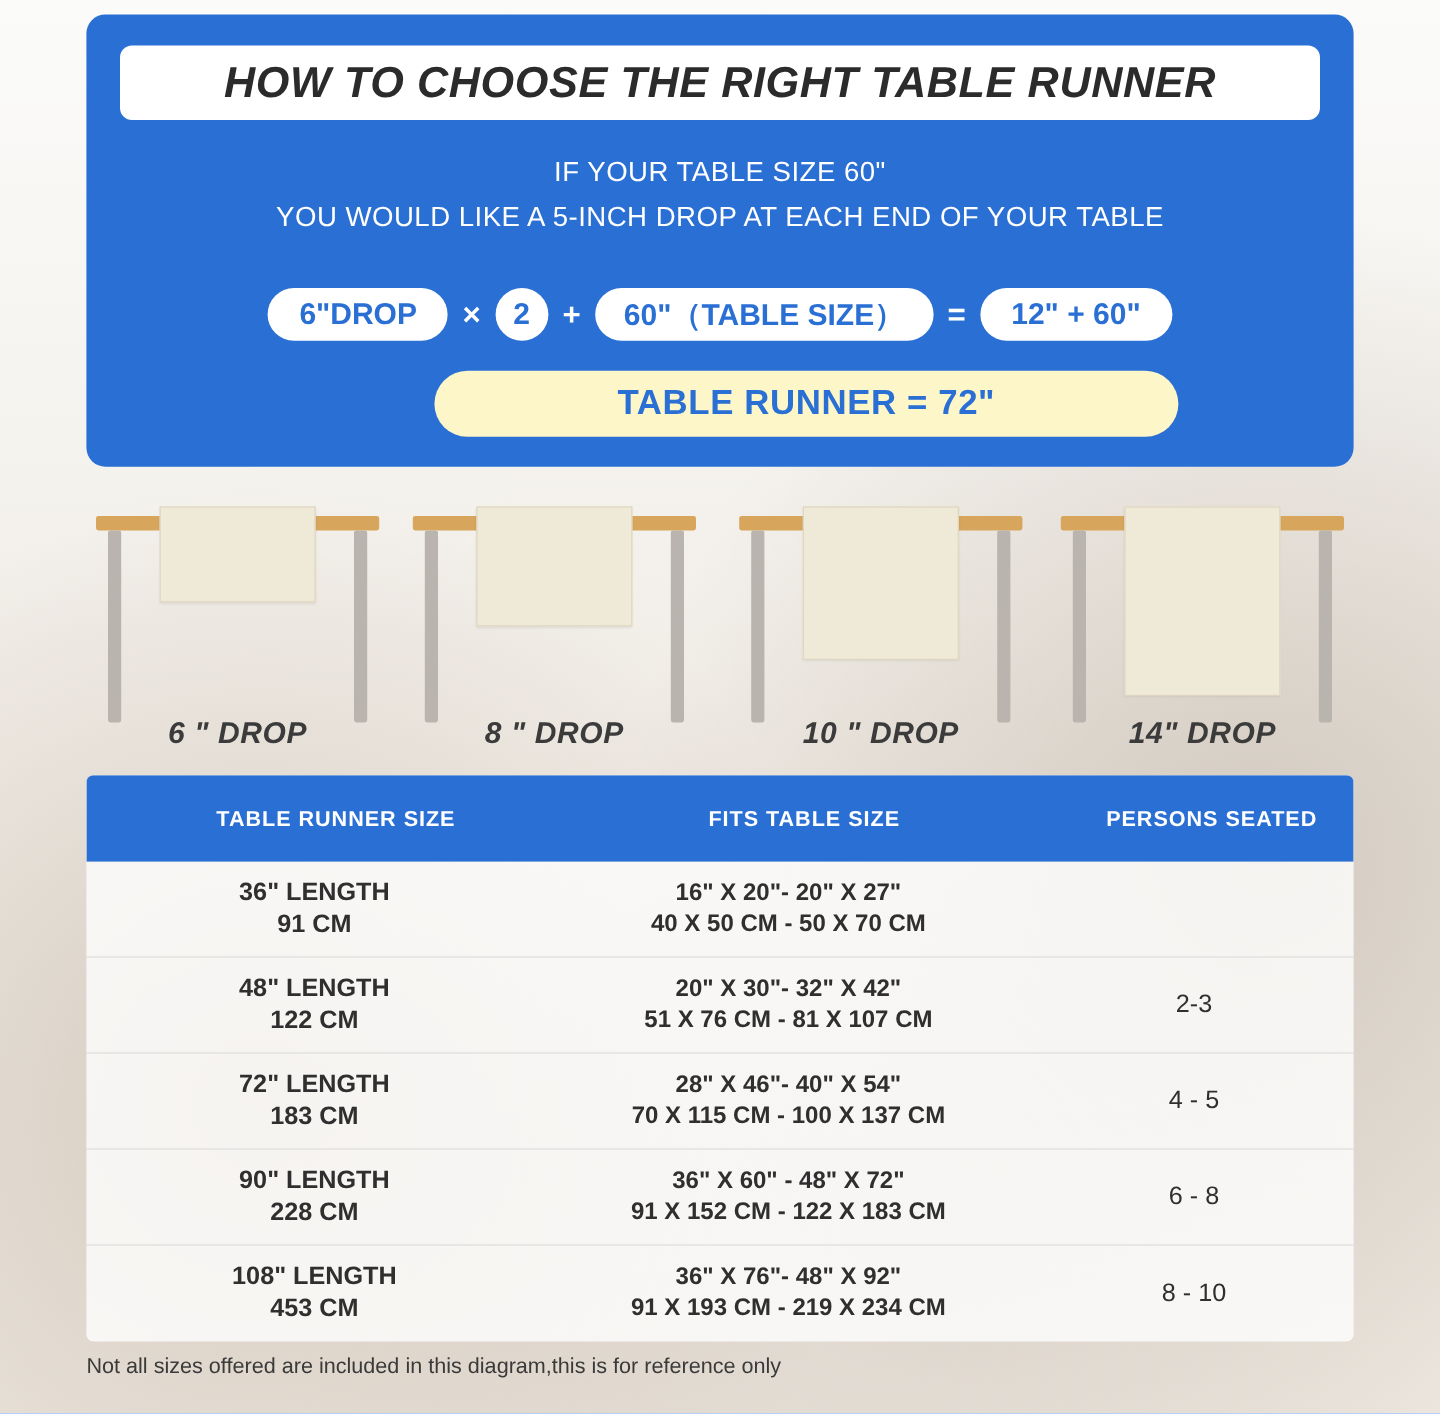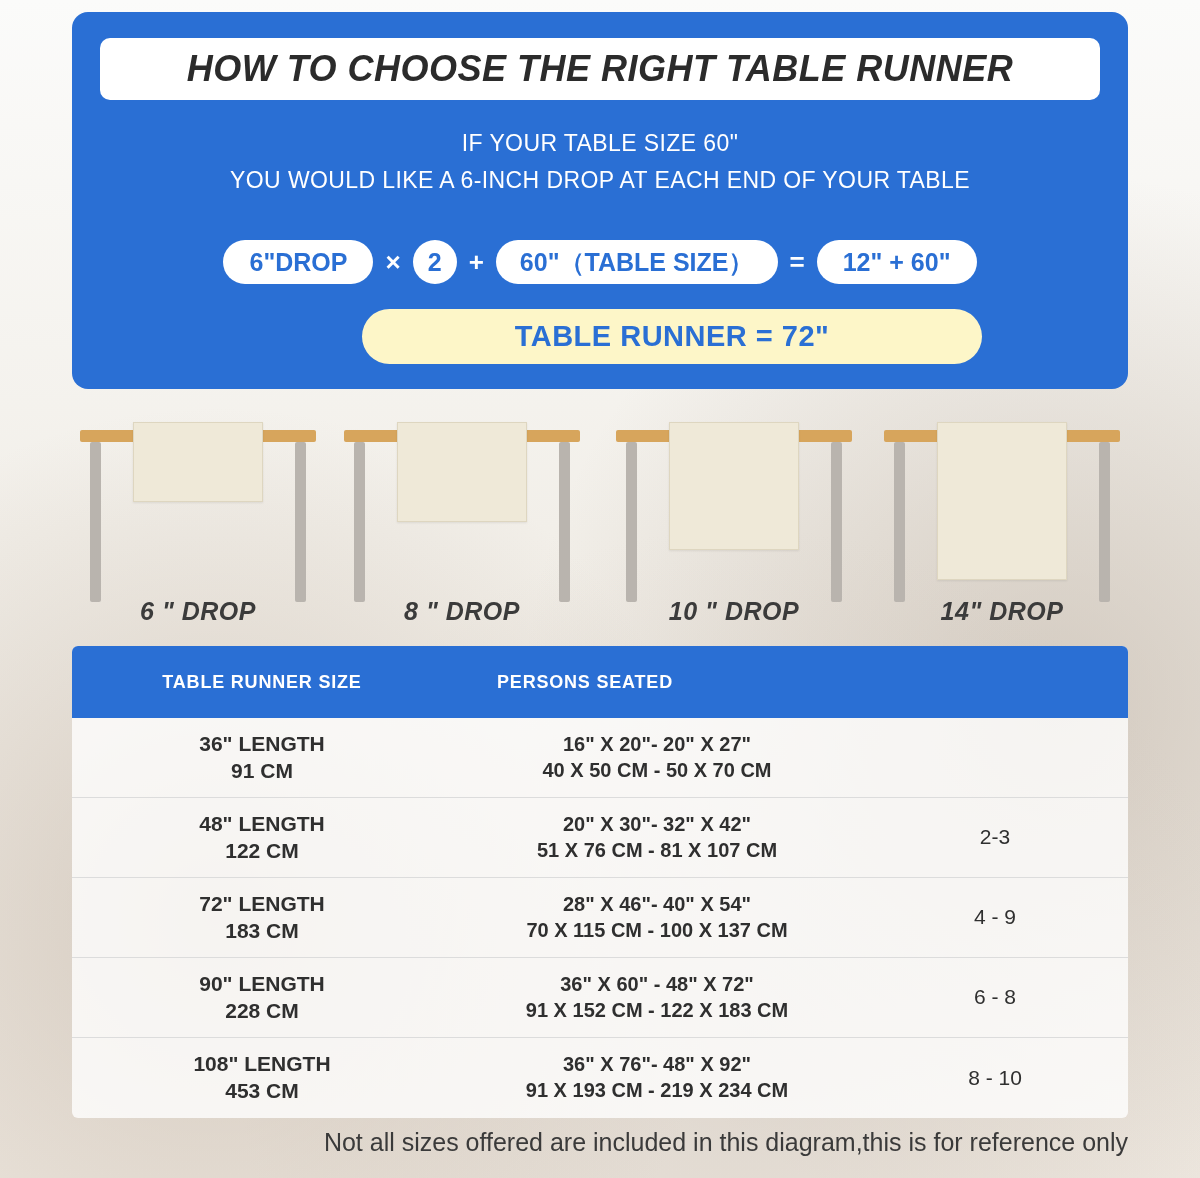--- a/index.html
+++ b/index.html
@@ -172,21 +172,21 @@
     overflow: hidden;
   }
   .thead {
     display: flex;
     height: 72px;
     background: #2a6fd4;
     color: #ffffff;
   }
   .th {
     display: flex; align-items: center; justify-content: center;
-    font-size: 18px; font-weight: bold; letter-spacing: 0.8px;
+    font-size: 18px; font-weight: bold; letter-spacing: 0.8px; margin-left: 39px;
   }
   .col1 { width: 380px; }
   .col2 { width: 410px; }
   .col3 { width: 266px; text-align: right; }
   .trow {
     display: flex;
     height: 80px;
     border-bottom: 1px solid #dcdcdc;
   }
   .trow:last-child { border-bottom: none; }
@@ -198,40 +198,40 @@
     line-height: 1.28;
     text-align: center;
   }
   .td.c1 { font-weight: bold; }
   .td.c2 { font-weight: bold; font-size: 20px; }
   .td.c3 { font-size: 21px; }
   .footnote {
     position: absolute;
     left: 72px; top: 1128px;
     width: 1056px;
-    text-align: right;
-    font-size: 25px;
+    text-align: left;
+    font-size: 18px;
     color: #3a3a3a;
   }
 </style>
 </head>
 <body>
 
 <div id="page">
 
   <div id="bg-photo"></div>
 
   <div class="calc-panel">
 
     <div class="title-pill">
       <span>HOW TO CHOOSE THE RIGHT TABLE RUNNER</span>
     </div>
 
     <div class="subline1">IF YOUR TABLE SIZE 60"</div>
-    <div class="subline2">YOU WOULD LIKE A 6-INCH DROP AT EACH END OF YOUR TABLE</div>
+    <div class="subline2">YOU WOULD LIKE A 5-INCH DROP AT EACH END OF YOUR TABLE</div>
 
     <div class="calc-row">
       <div class="pill pill-drop">6"DROP</div>
       <div class="op">×</div>
       <div class="pill pill-two">2</div>
       <div class="op">+</div>
       <div class="pill pill-size">60"（TABLE SIZE）</div>
       <div class="op">=</div>
       <div class="pill pill-result">12" + 60"</div>
     </div>
@@ -273,20 +273,21 @@
       <div class="leg right"></div>
       <div class="runner" style="height:158px;"></div>
       <div class="drop-label">14" DROP</div>
     </div>
   </div>
 
   <div class="size-table">
 
     <div class="thead">
       <div class="th col1">TABLE RUNNER SIZE</div>
+      <div class="th col2">FITS TABLE SIZE</div>
       <div class="th col3">PERSONS SEATED</div>
     </div>
 
     <div class="trow">
       <div class="td c1 col1">
         <div>36" LENGTH</div>
         <div>91 CM</div>
       </div>
       <div class="td c2 col2">
         <div>16" X 20"- 20" X 27"</div>
@@ -308,21 +309,21 @@
 
     <div class="trow">
       <div class="td c1 col1">
         <div>72" LENGTH</div>
         <div>183 CM</div>
       </div>
       <div class="td c2 col2">
         <div>28" X 46"- 40" X 54"</div>
         <div>70 X 115 CM - 100 X 137 CM</div>
       </div>
-      <div class="td c3 col3">4 - 9</div>
+      <div class="td c3 col3">4 - 5</div>
     </div>
 
     <div class="trow">
       <div class="td c1 col1">
         <div>90" LENGTH</div>
         <div>228 CM</div>
       </div>
       <div class="td c2 col2">
         <div>36" X 60" - 48" X 72"</div>
         <div>91 X 152 CM - 122 X 183 CM</div>

